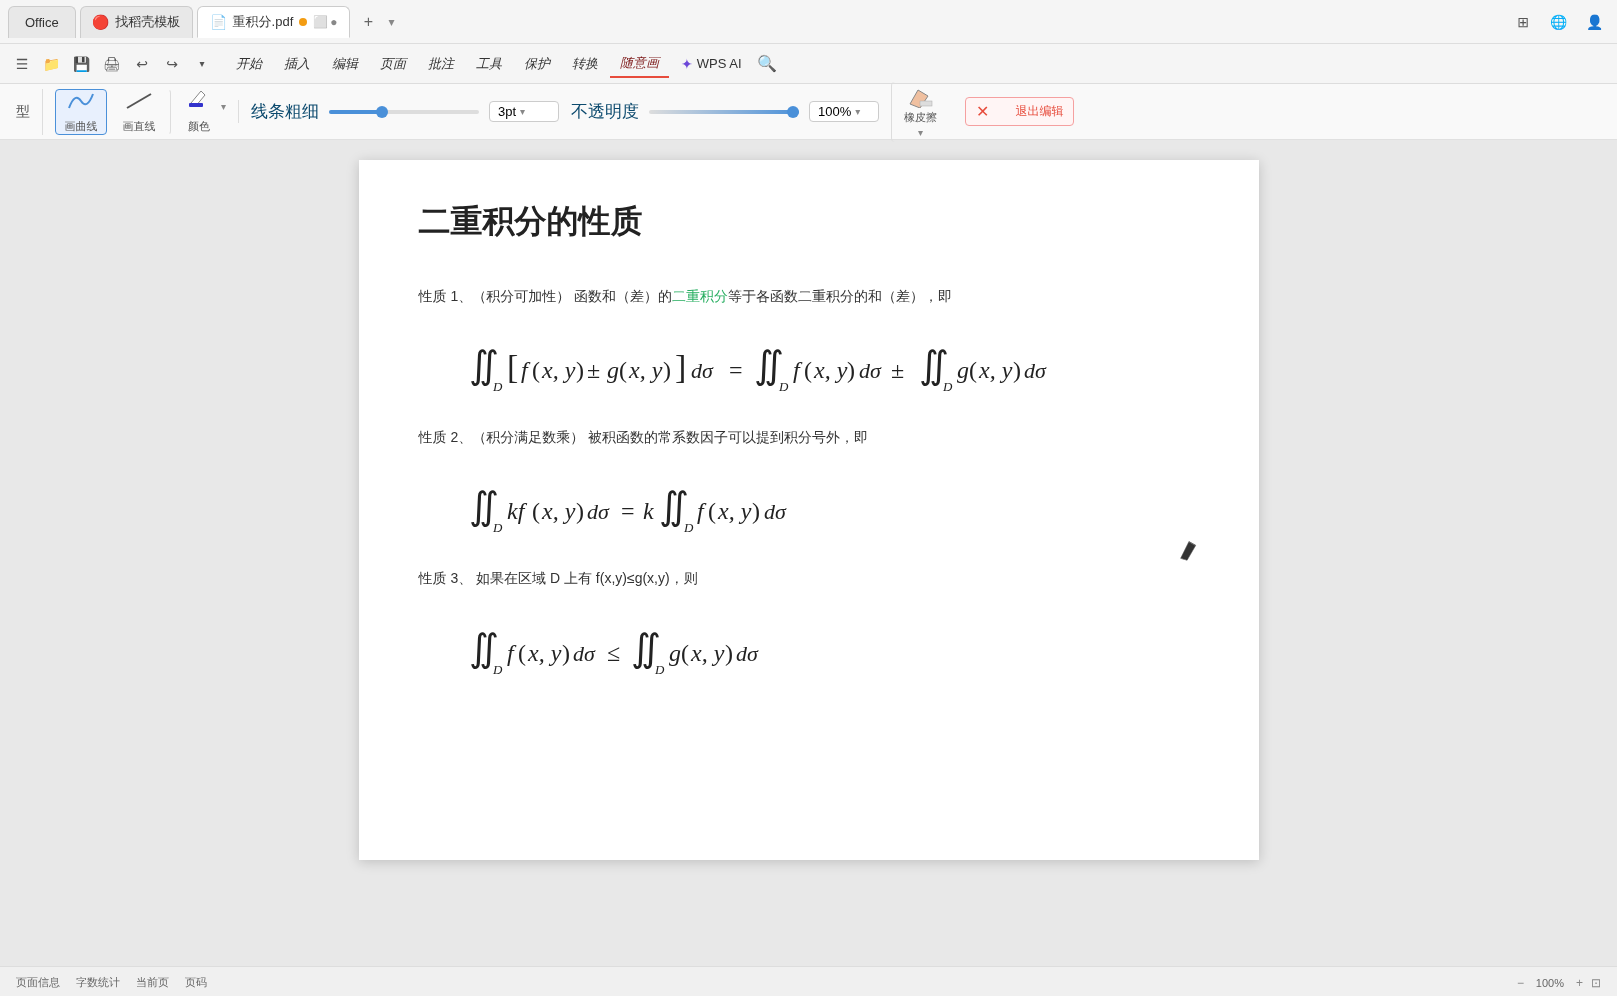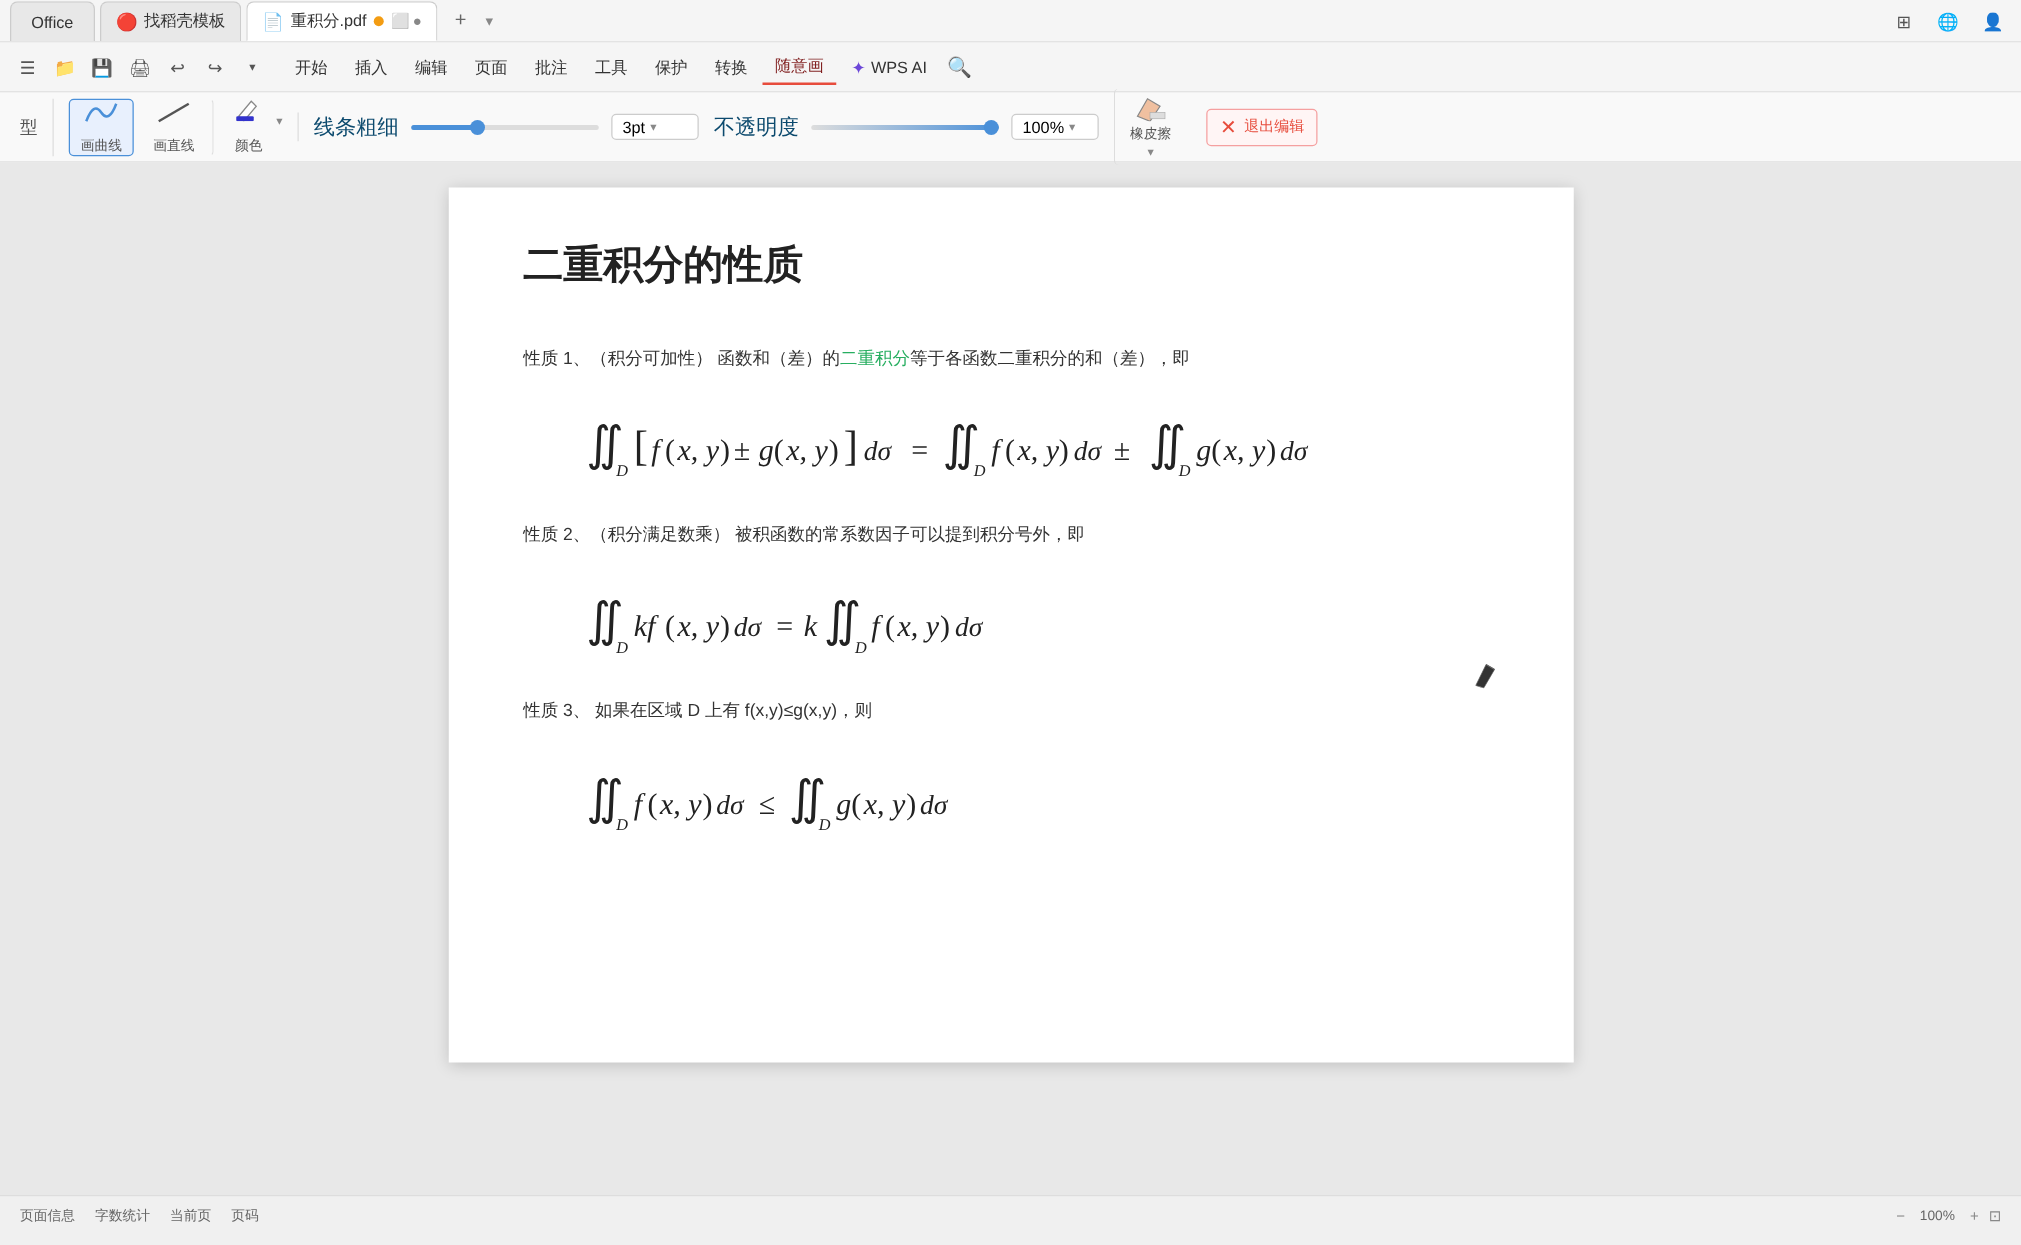--- a/index.html
+++ b/index.html
@@ -2,21 +2,21 @@
 <html><head>
   <meta charset="utf-8">
   <style>
     * { margin: 0; padding: 0; box-sizing: border-box; }
     body { font-family: 'Microsoft YaHei', 'PingFang SC', sans-serif; background: #f0f0f0; overflow: hidden; width: 1617px; height: 996px; }
 
     
     .title-bar {
       display: flex;
       align-items: center;
-      height: 34px;
+      height: 44px;
       background: #f5f5f5;
       border-bottom: 1px solid #ddd;
       padding: 0 8px;
       gap: 4px;
     }
     .tab-office {
       display: flex; align-items: center; height: 32px; padding: 0 16px;
       background: #e8e8e8; border-radius: 6px 6px 0 0; font-size: 13px; color: #333;
       cursor: pointer; border: 1px solid #ccc; border-bottom: none;
     }
@@ -47,21 +47,21 @@
       display: flex; align-items: center; height: 40px;
       background: #f5f5f5; border-bottom: 1px solid #ddd;
       padding: 0 8px; gap: 2px;
     }
     .menu-left { display: flex; align-items: center; gap: 2px; margin-right: 8px; }
     .menu-icon-btn {
       display: flex; align-items: center; justify-content: center;
       width: 28px; height: 28px; border-radius: 4px; cursor: pointer; color: #555; font-size: 14px;
     }
     .menu-item {
-      padding: 4px 10px; font-size: 13px; color: #333; cursor: pointer; border-radius: 4px;
+      padding: 4px 10px; font-size: 13px; color: #333; cursor: pointer; border-radius: 4px; font-style: italic;
     }
     .menu-item.active { color: #7f1d1d; border-bottom: 2px solid #e74c3c; border-radius: 0; }
     .wps-ai-btn {
       display: flex; align-items: center; gap: 4px; padding: 4px 10px;
       font-size: 13px; color: #333; cursor: pointer; border-radius: 4px;
     }
     .wps-ai-icon { font-size: 14px; color: #6c47d8; }
     .search-btn { display: flex; align-items: center; justify-content: center; width: 28px; height: 28px; cursor: pointer; color: #555; font-size: 16px; border-radius: 4px; }
 
     
@@ -103,21 +103,21 @@
       font-size: 13px; background: #fff; cursor: pointer; min-width: 70px;
     }
     .value-dropdown .chevron { font-size: 10px; color: #888; }
     .eraser-section { display: flex; flex-direction: column; align-items: center; font-size: 11px; color: #555; cursor: pointer; gap: 2px; padding: 4px 8px; border-radius: 4px; }
     .exit-section {
       display: flex; align-items: center; gap: 6px; margin-left: 8px;
       border: 1px solid #f5a0a0; border-radius: 4px; padding: 4px 10px; cursor: pointer;
       background: #fff5f5;
     }
     .exit-icon { color: #e74c3c; font-size: 16px; }
-    .exit-label { font-size: 12px; color: #e74c3c; }
+    .exit-label { font-size: 12px; color: #e74c3c; margin-left: 20px; }
 
     
     .content-area {
       display: flex; background: #e8e8e8;
       height: calc(996px - 42px - 40px - 56px - 32px);
       overflow: hidden; justify-content: center; align-items: flex-start; padding-top: 20px;
     }
     .page-container {
       background: #fff;
       width: 900px;

